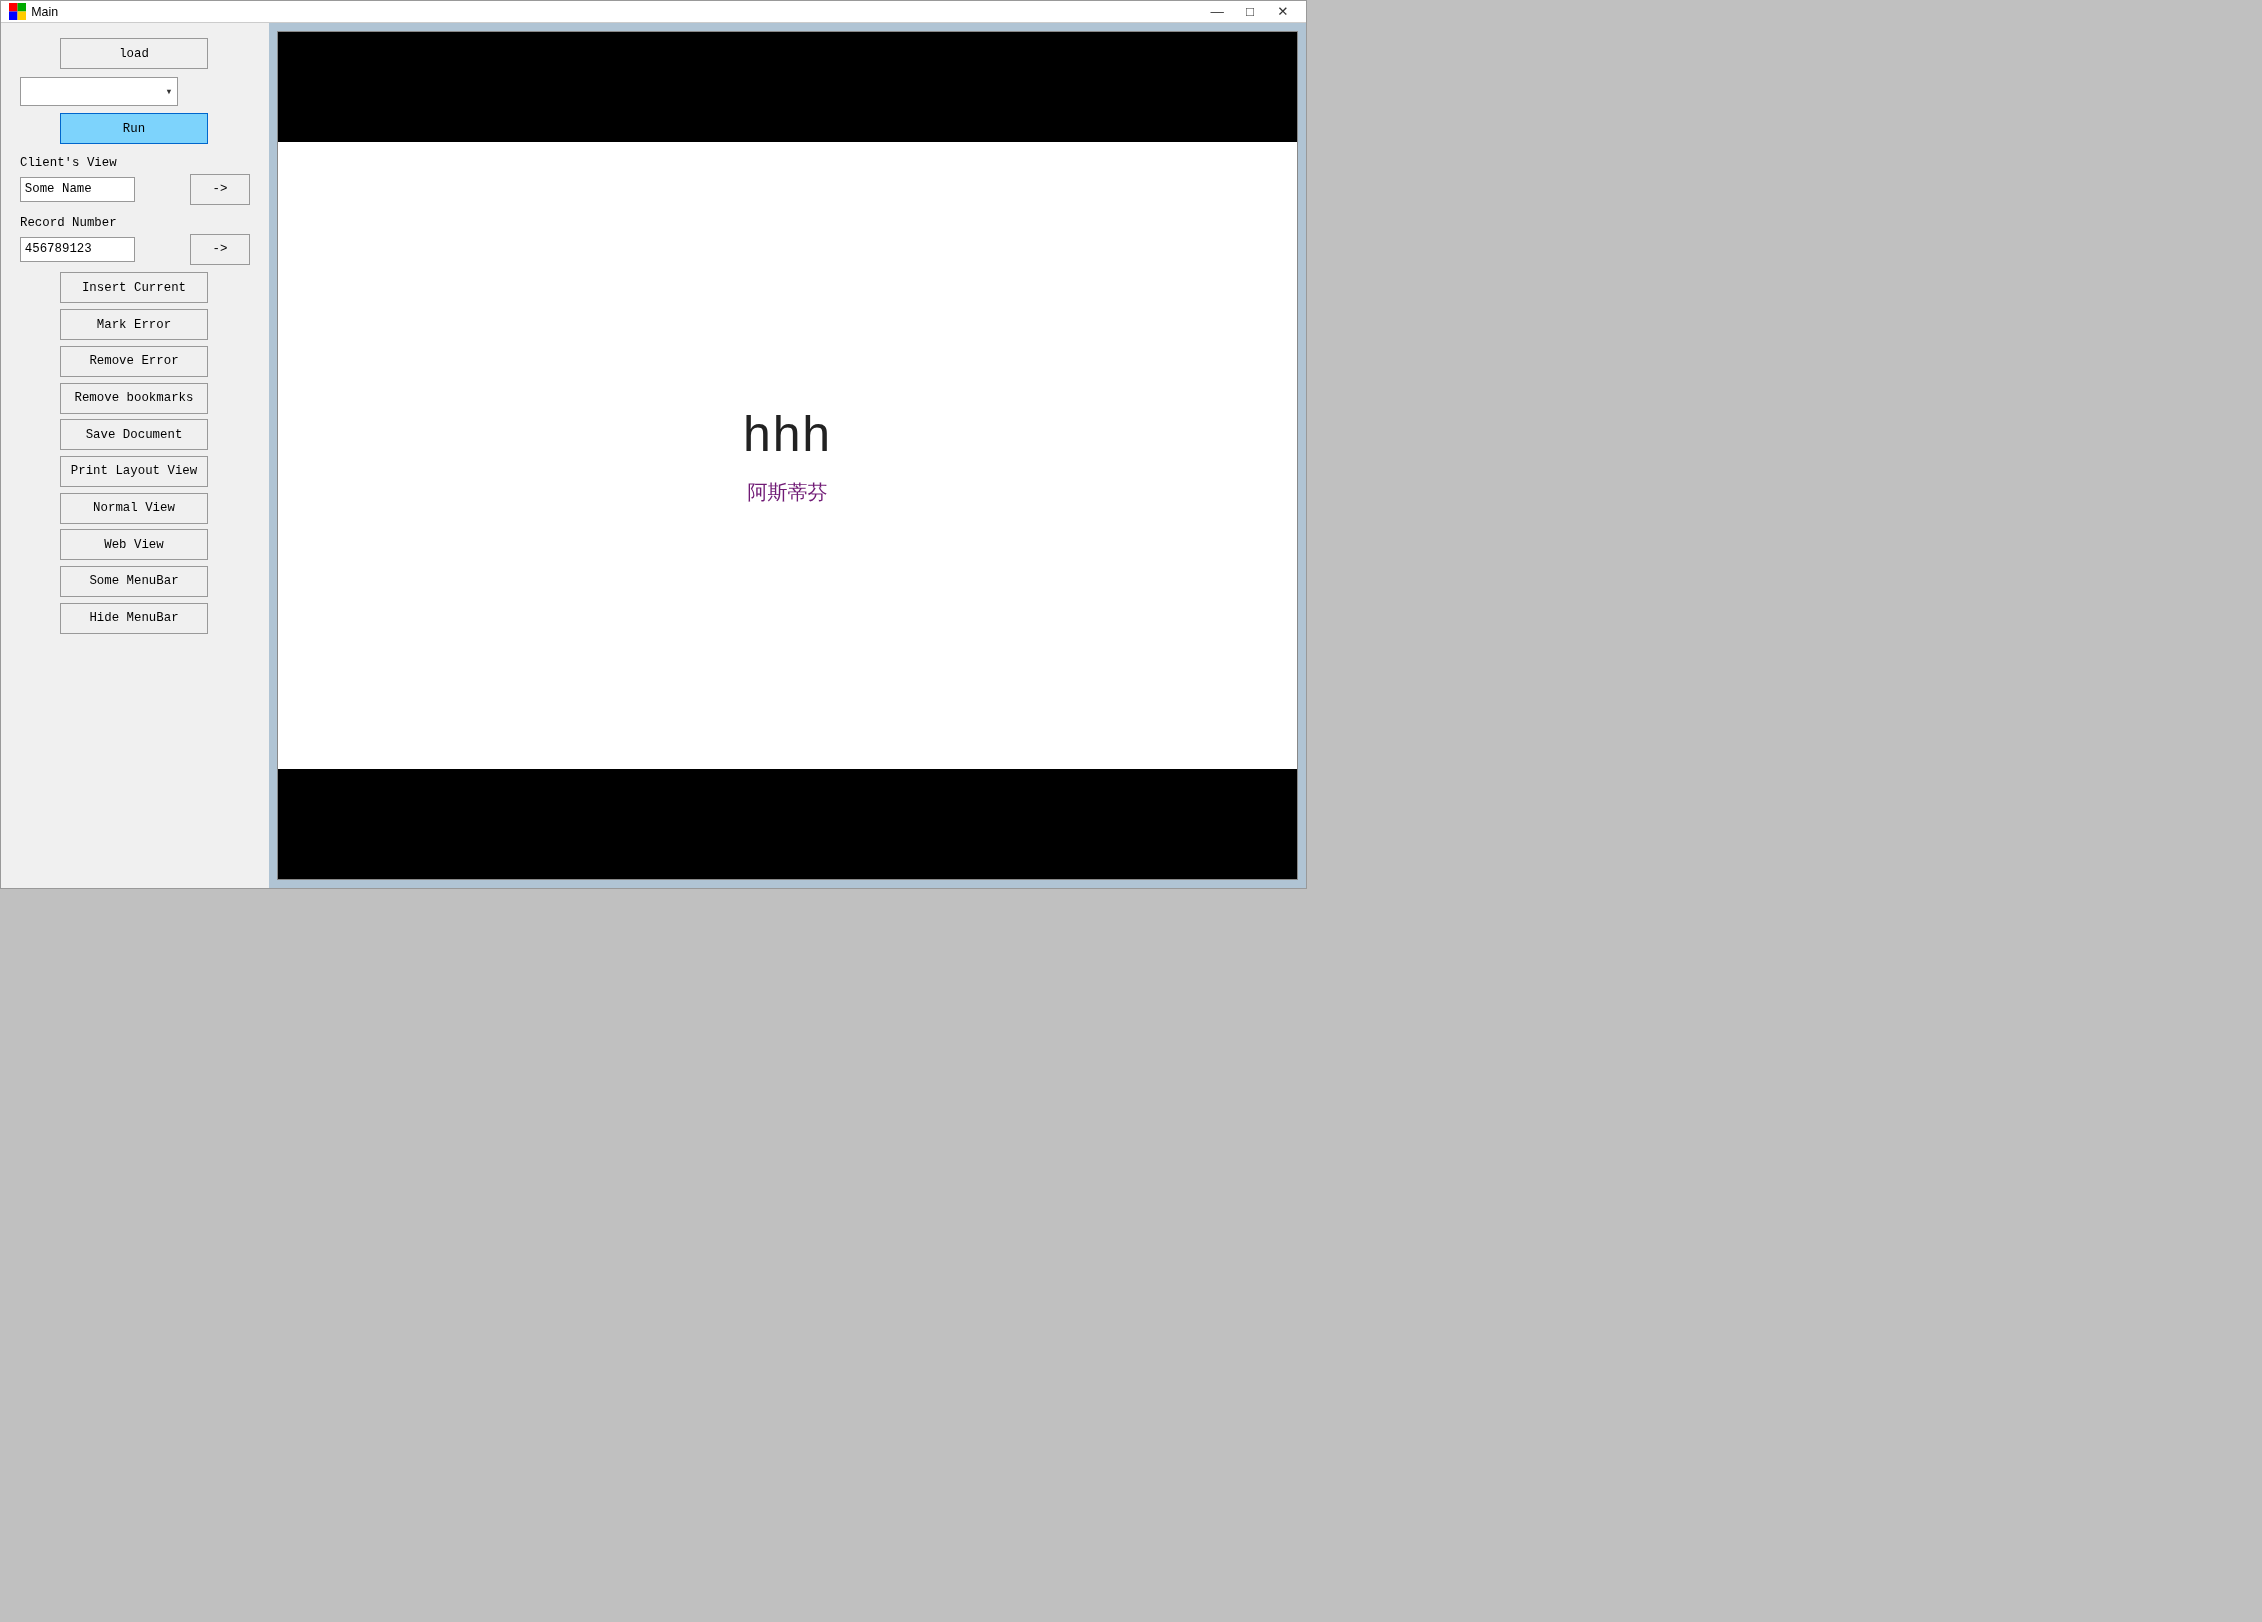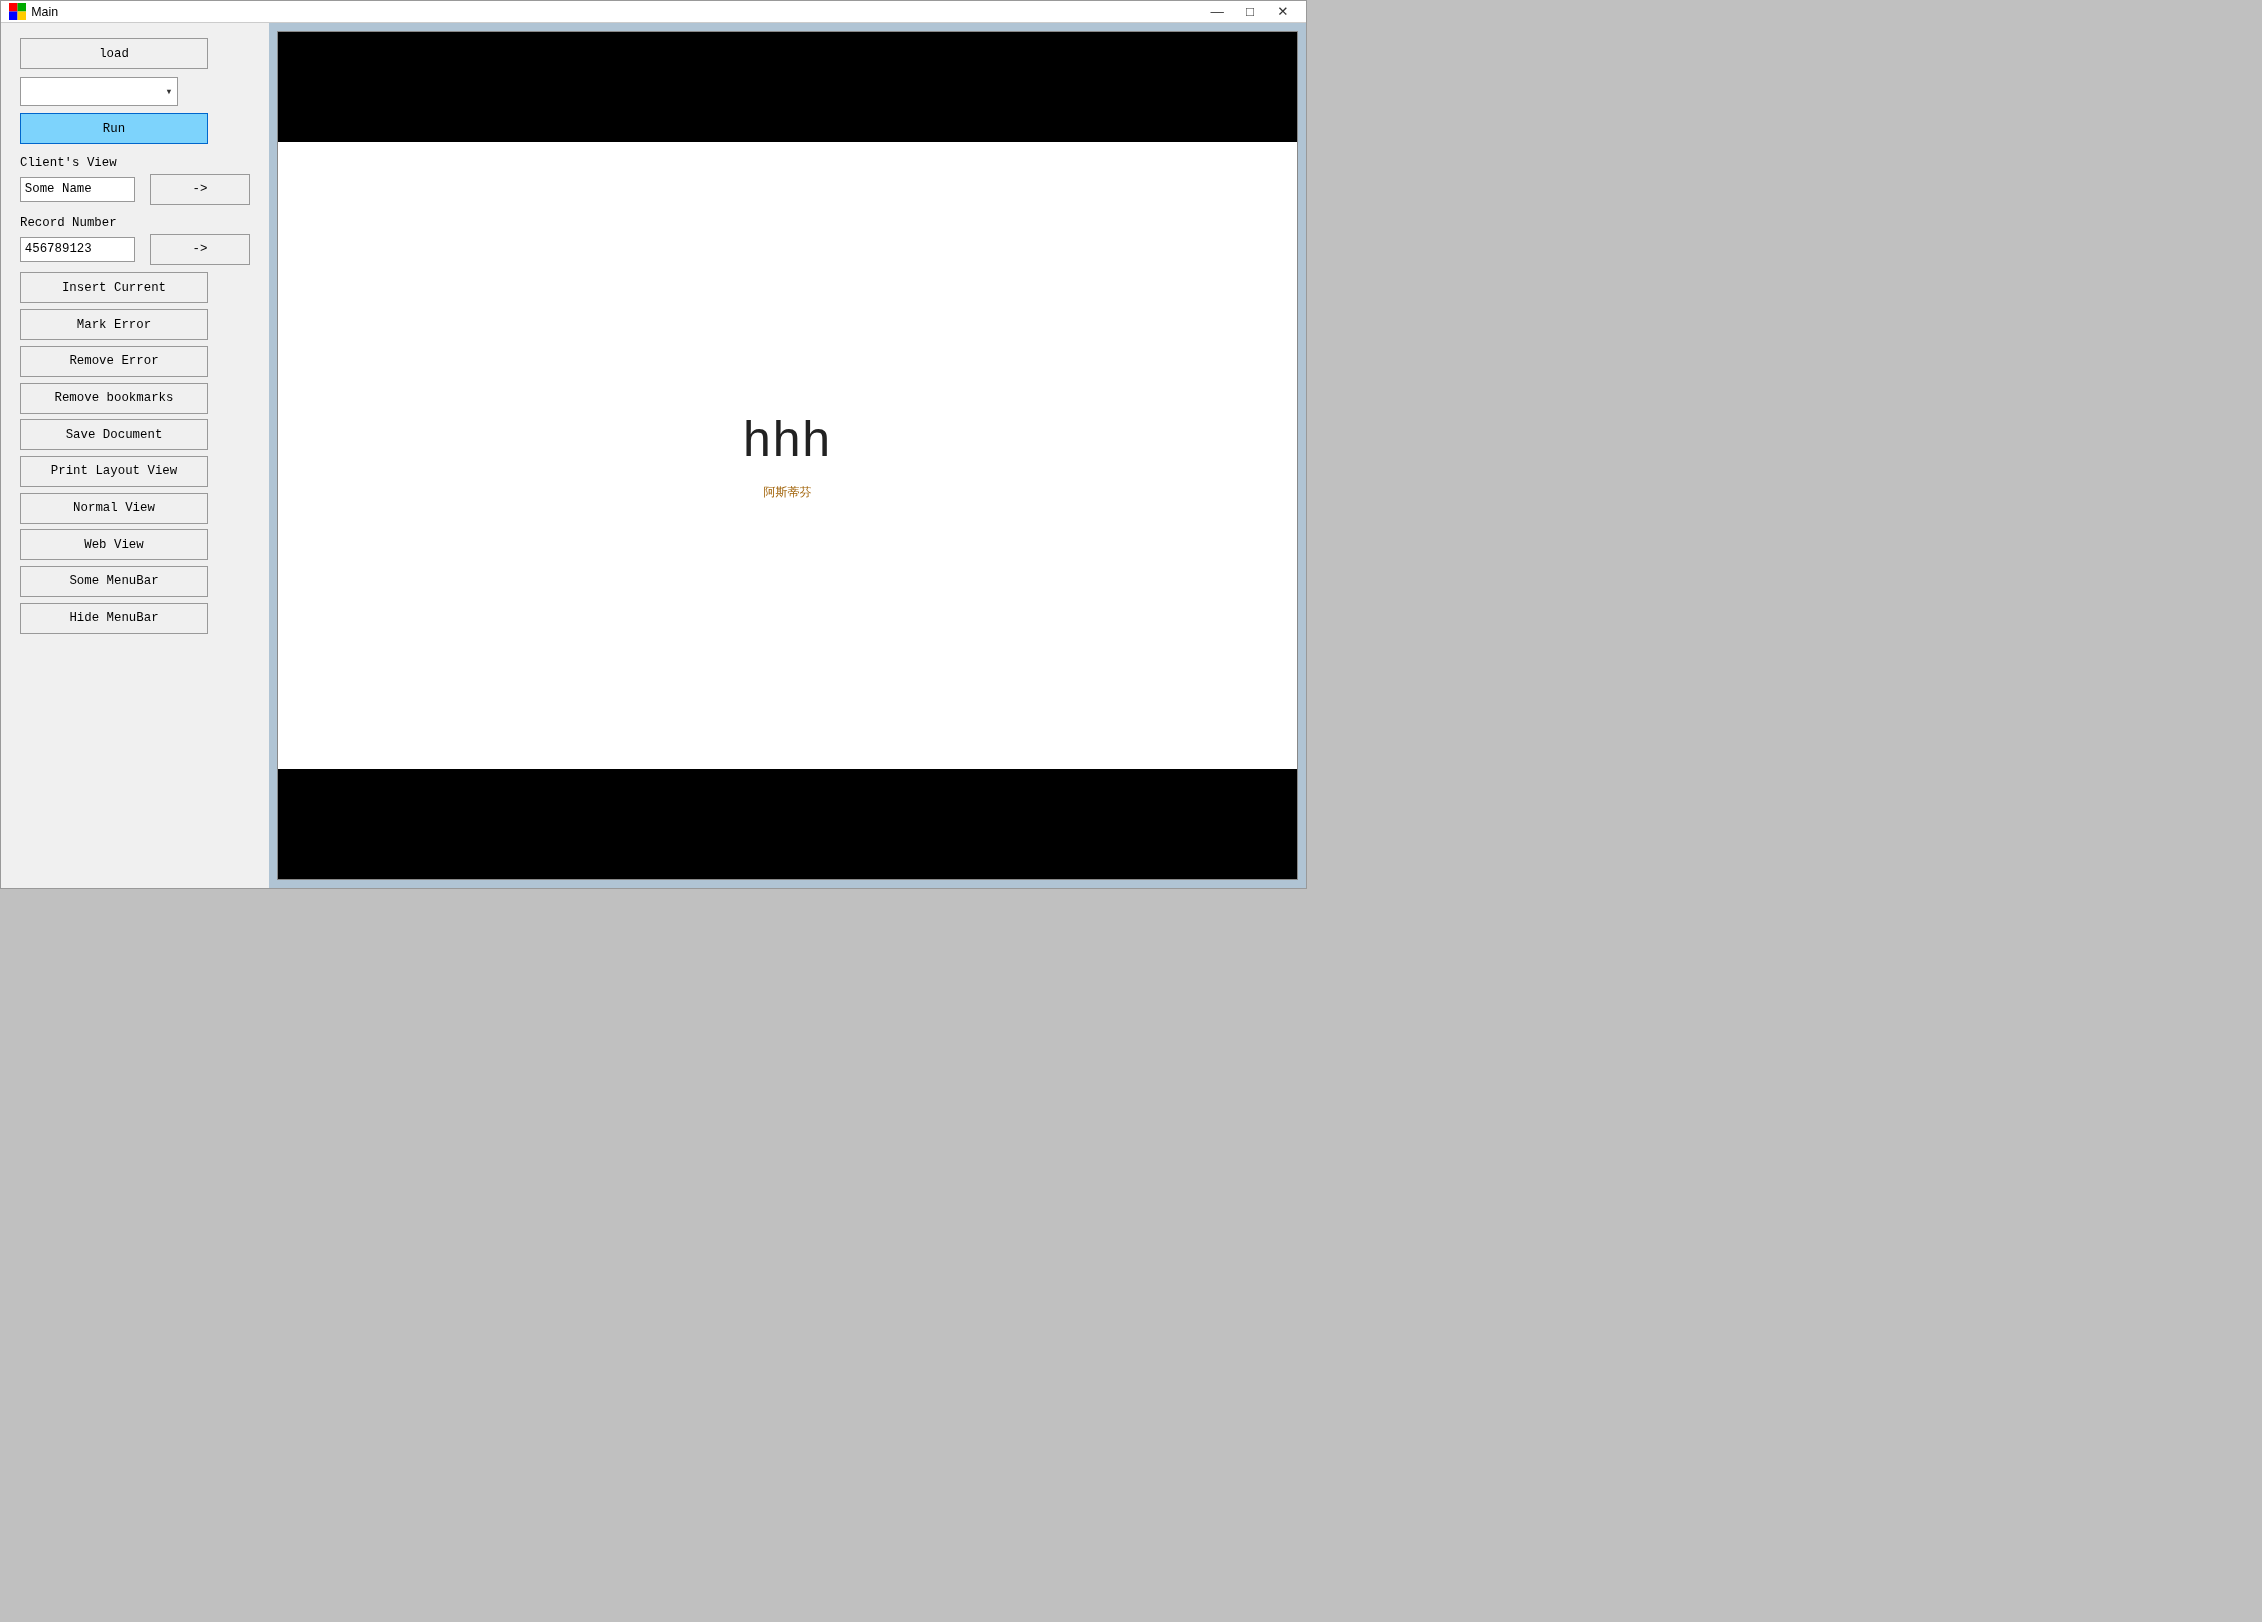--- a/index.html
+++ b/index.html
@@ -79,29 +79,30 @@
       flex-shrink: 0;
       background: #f0f0f0;
       padding: 15.3px 19px;
       display: flex;
       flex-direction: column;
       gap: 7.6px;
       overflow-y: auto;
     }
 
     .sidebar button {
-      width: 188px;
+      width: 148px;
       height: 31px;
       background: #f0f0f0;
       border: 1px solid #999;
       cursor: pointer;
       font-family: 'Courier New', Courier, monospace;
       font-size: 12.4px;
       text-align: center;
       padding: 0 7.6px;
+      margin-left: 40px;
     }
 
     .sidebar button.run-btn {
       border: 1.9px solid #0066cc;
       background: #7dd3fc;
     }
 
     .dropdown-container {
       width: 158px;
       position: relative;
@@ -207,22 +208,22 @@
     .doc-title {
       font-family: Liberation Sans, sans-serif;
       font-size: 50px;
       font-weight: 300;
       color: #222;
       letter-spacing: 1.9px;
     }
 
     .doc-subtitle {
       font-family: 'Segoe UI', 'Arial', sans-serif;
-      font-size: 12px;
-      color: #a16207;
+      font-size: 20px;
+      color: #701a75;
     }
 
     .doc-bottom-black {
       background: #000;
       height: 110px;
       flex-shrink: 0;
     }
 
     .sidebar-section {
       display: flex;

